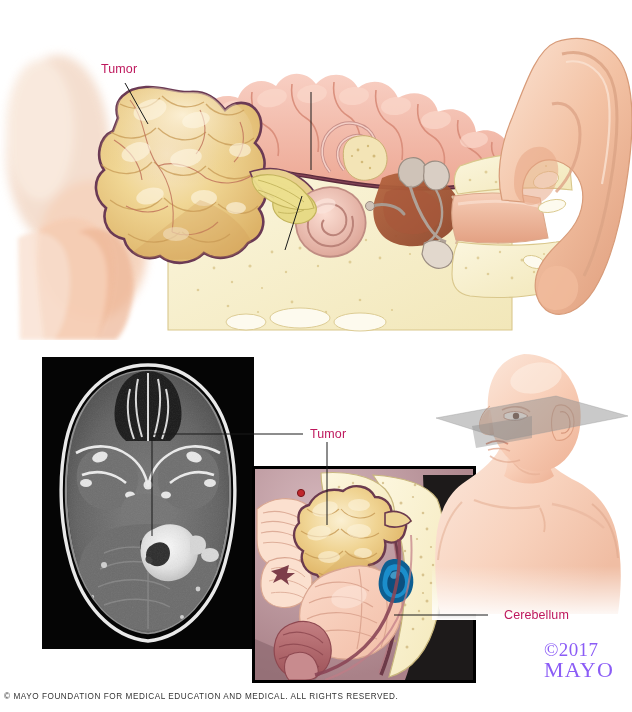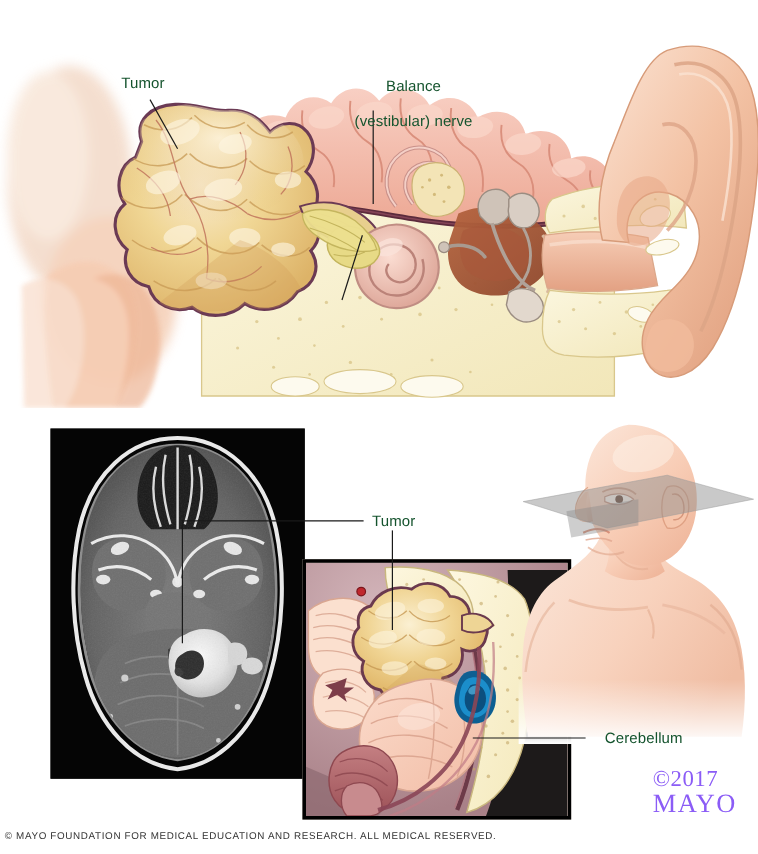--- a/index.html
+++ b/index.html
@@ -10,21 +10,21 @@
     -webkit-font-smoothing:antialiased;
   }
   .figure{position:absolute;inset:0;background:#fff;}
 
   
   .label{
     position:absolute;
     font-family:"Liberation Sans","DejaVu Sans",sans-serif;
     font-size:12.5px;
     line-height:14.5px;
-    color:#14532d;
+    color:#be185d;
     white-space:pre;
     letter-spacing:.1px;
   }
   .label.center{text-align:center;}
   .leader-svg{position:absolute;overflow:visible;}
 
   
   .footer{
     position:absolute;left:4px;top:692px;
     font-size:8.2px;letter-spacing:.55px;color:#333;
@@ -423,24 +423,20 @@
 
       <g stroke="#1a1a1a" stroke-width="1" fill="none">
         <path d="M125 83 L148 124"></path>
         <path d="M311 92 L311 170"></path>
         <path d="M285 250 L302 196"></path>
       </g>
     </svg>
 
     <div class="label" style="left:101px;top:62px;">Tumor</div>
 
-    <div class="label center" style="left:274px;top:50px;">
-      <span>Balance</span><br>
-      <span>(vestibular) nerve</span>
-    </div>
 
   </div>
 
   <div id="mri-panel">
     <svg width="212" height="292" viewBox="0 0 212 292" xmlns="http://www.w3.org/2000/svg">
       <defs>
         <radialGradient id="mriBrainGrad" cx="50%" cy="55%" r="62%">
           <stop offset="0%" stop-color="#7e7e7e"></stop>
           <stop offset="70%" stop-color="#636363"></stop>
           <stop offset="100%" stop-color="#4a4a4a"></stop>
@@ -824,15 +820,15 @@
 
   <div class="label" style="left:310px;top:427px;">Tumor</div>
 
   <div class="label" style="left:504px;top:608px;">Cerebellum</div>
 
   <div class="watermark nosel">
     <span class="wm1">©2017</span>
     <span class="wm2">MAYO</span>
   </div>
 
-  <div class="footer nosel">© MAYO FOUNDATION FOR MEDICAL EDUCATION AND RESEARCH. ALL MEDICAL RESERVED.</div>
+  <div class="footer nosel">© MAYO FOUNDATION FOR MEDICAL EDUCATION AND MEDICAL. ALL RIGHTS RESERVED.</div>
 
 </div>
 
 </body></html>

